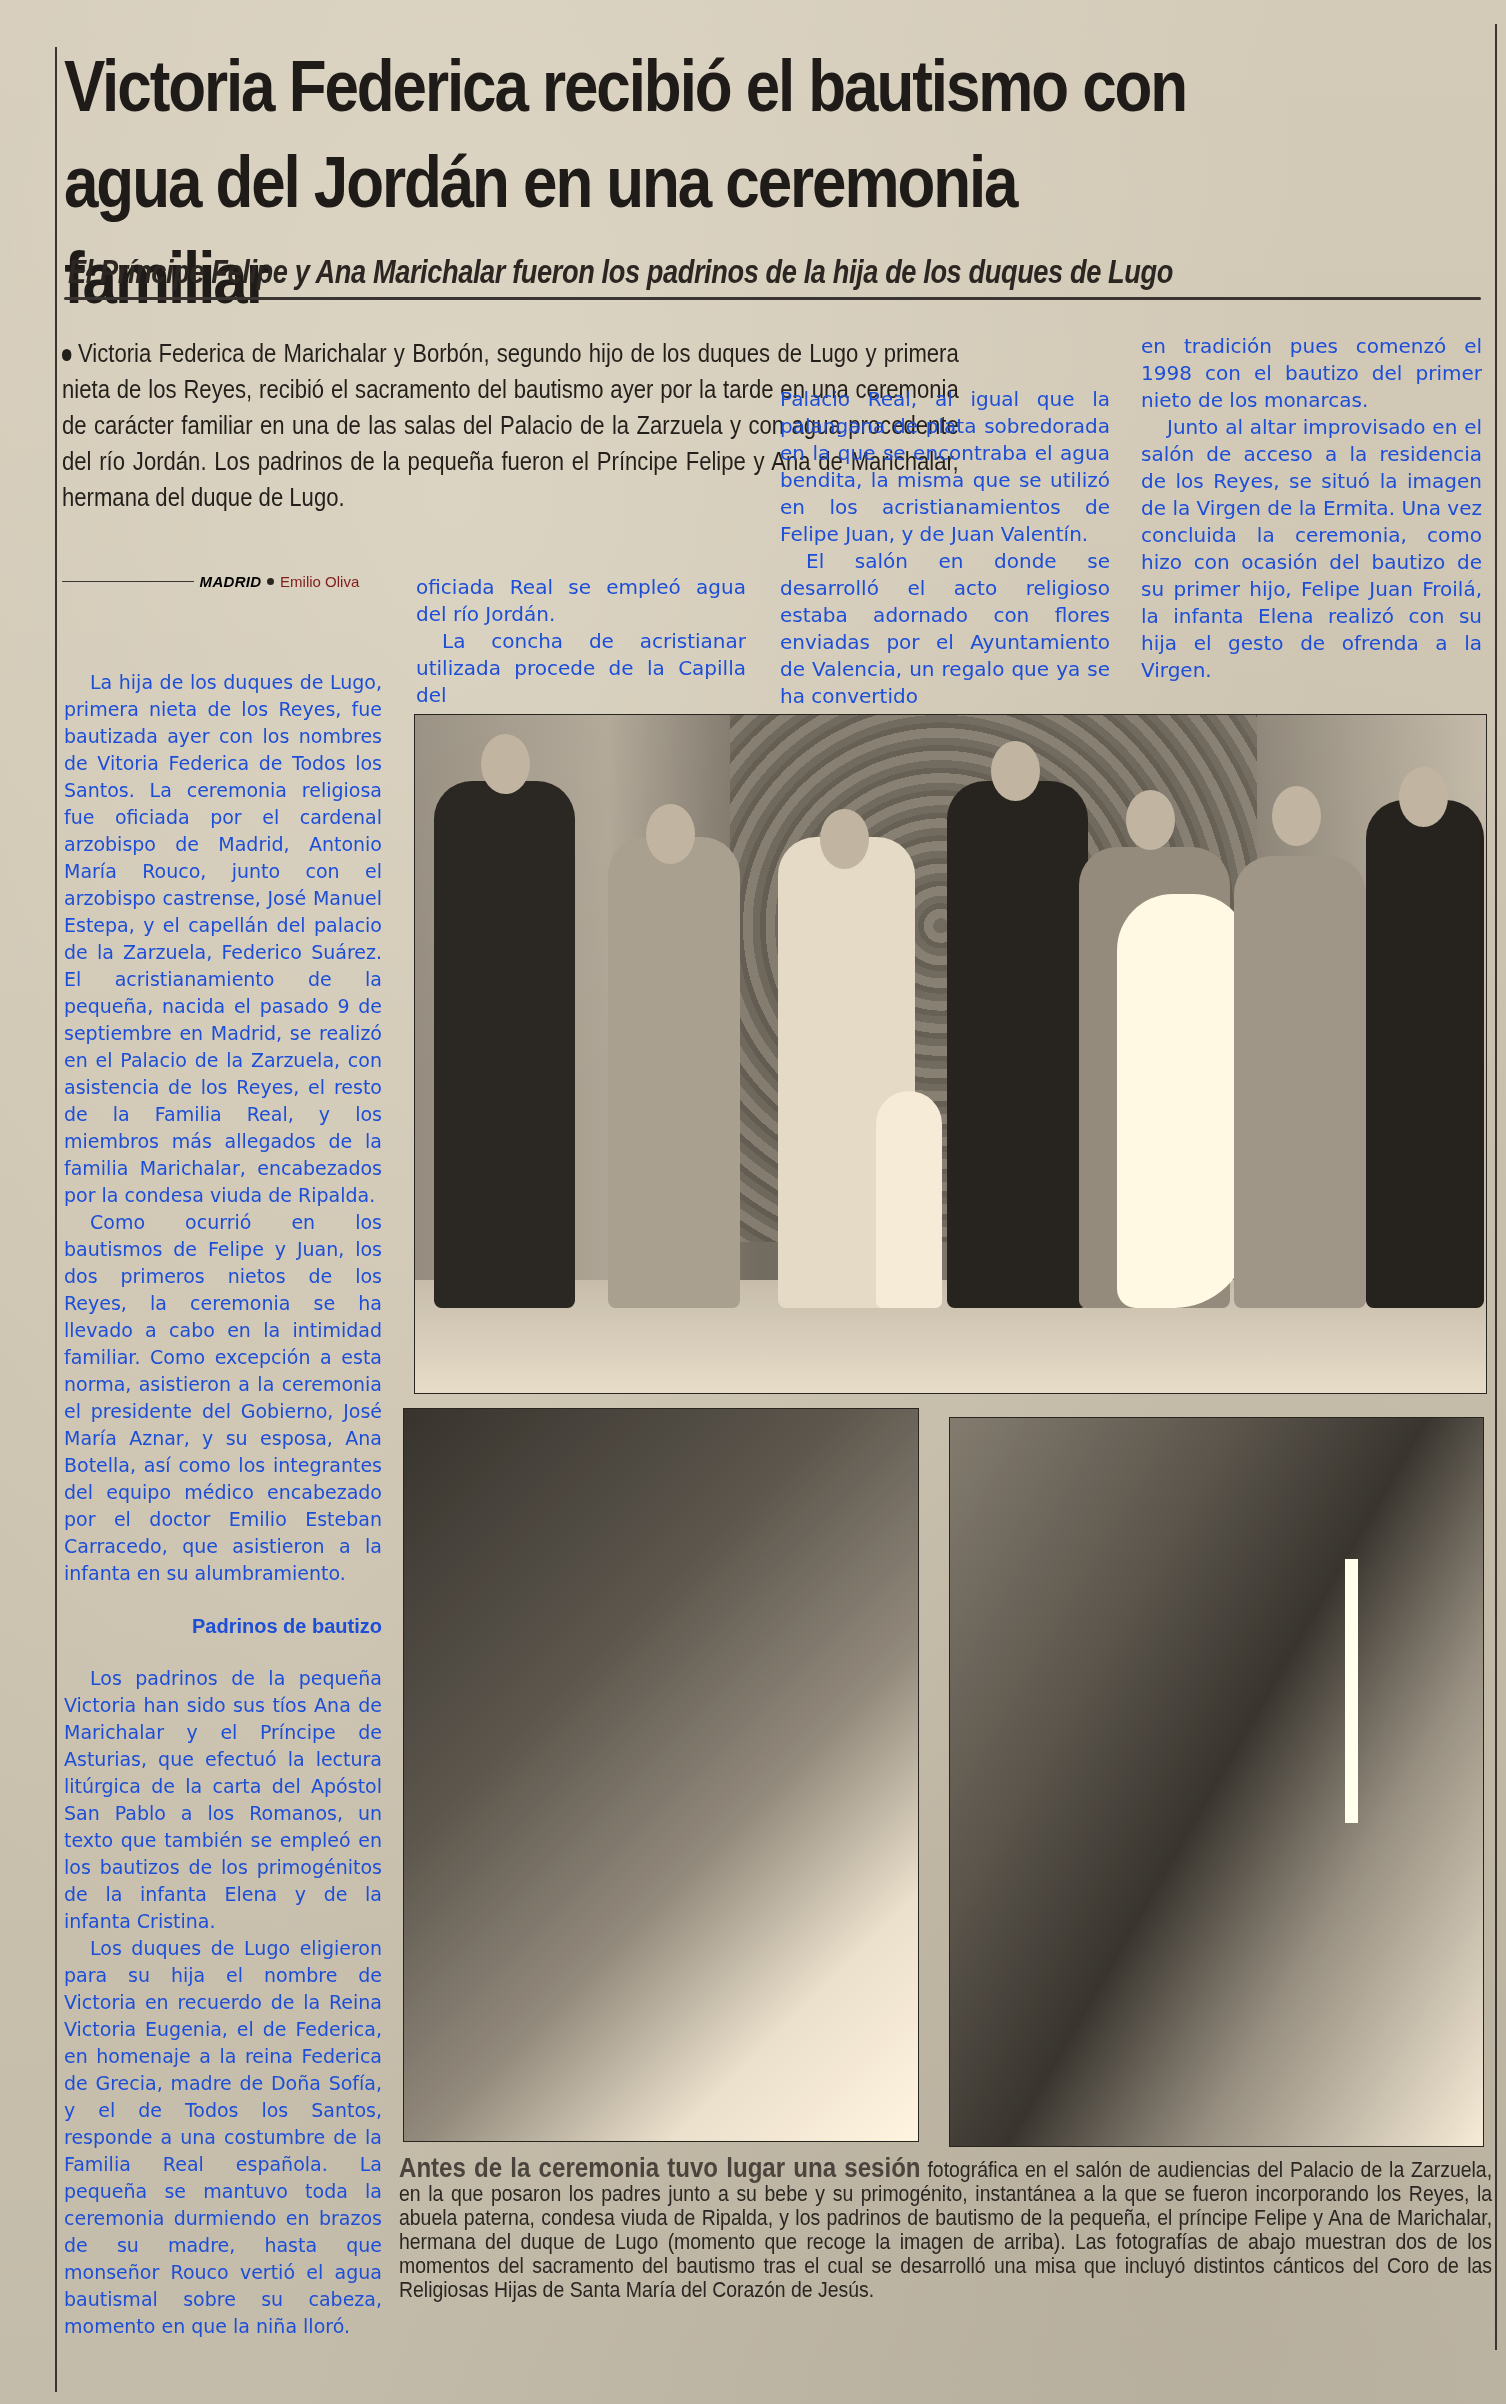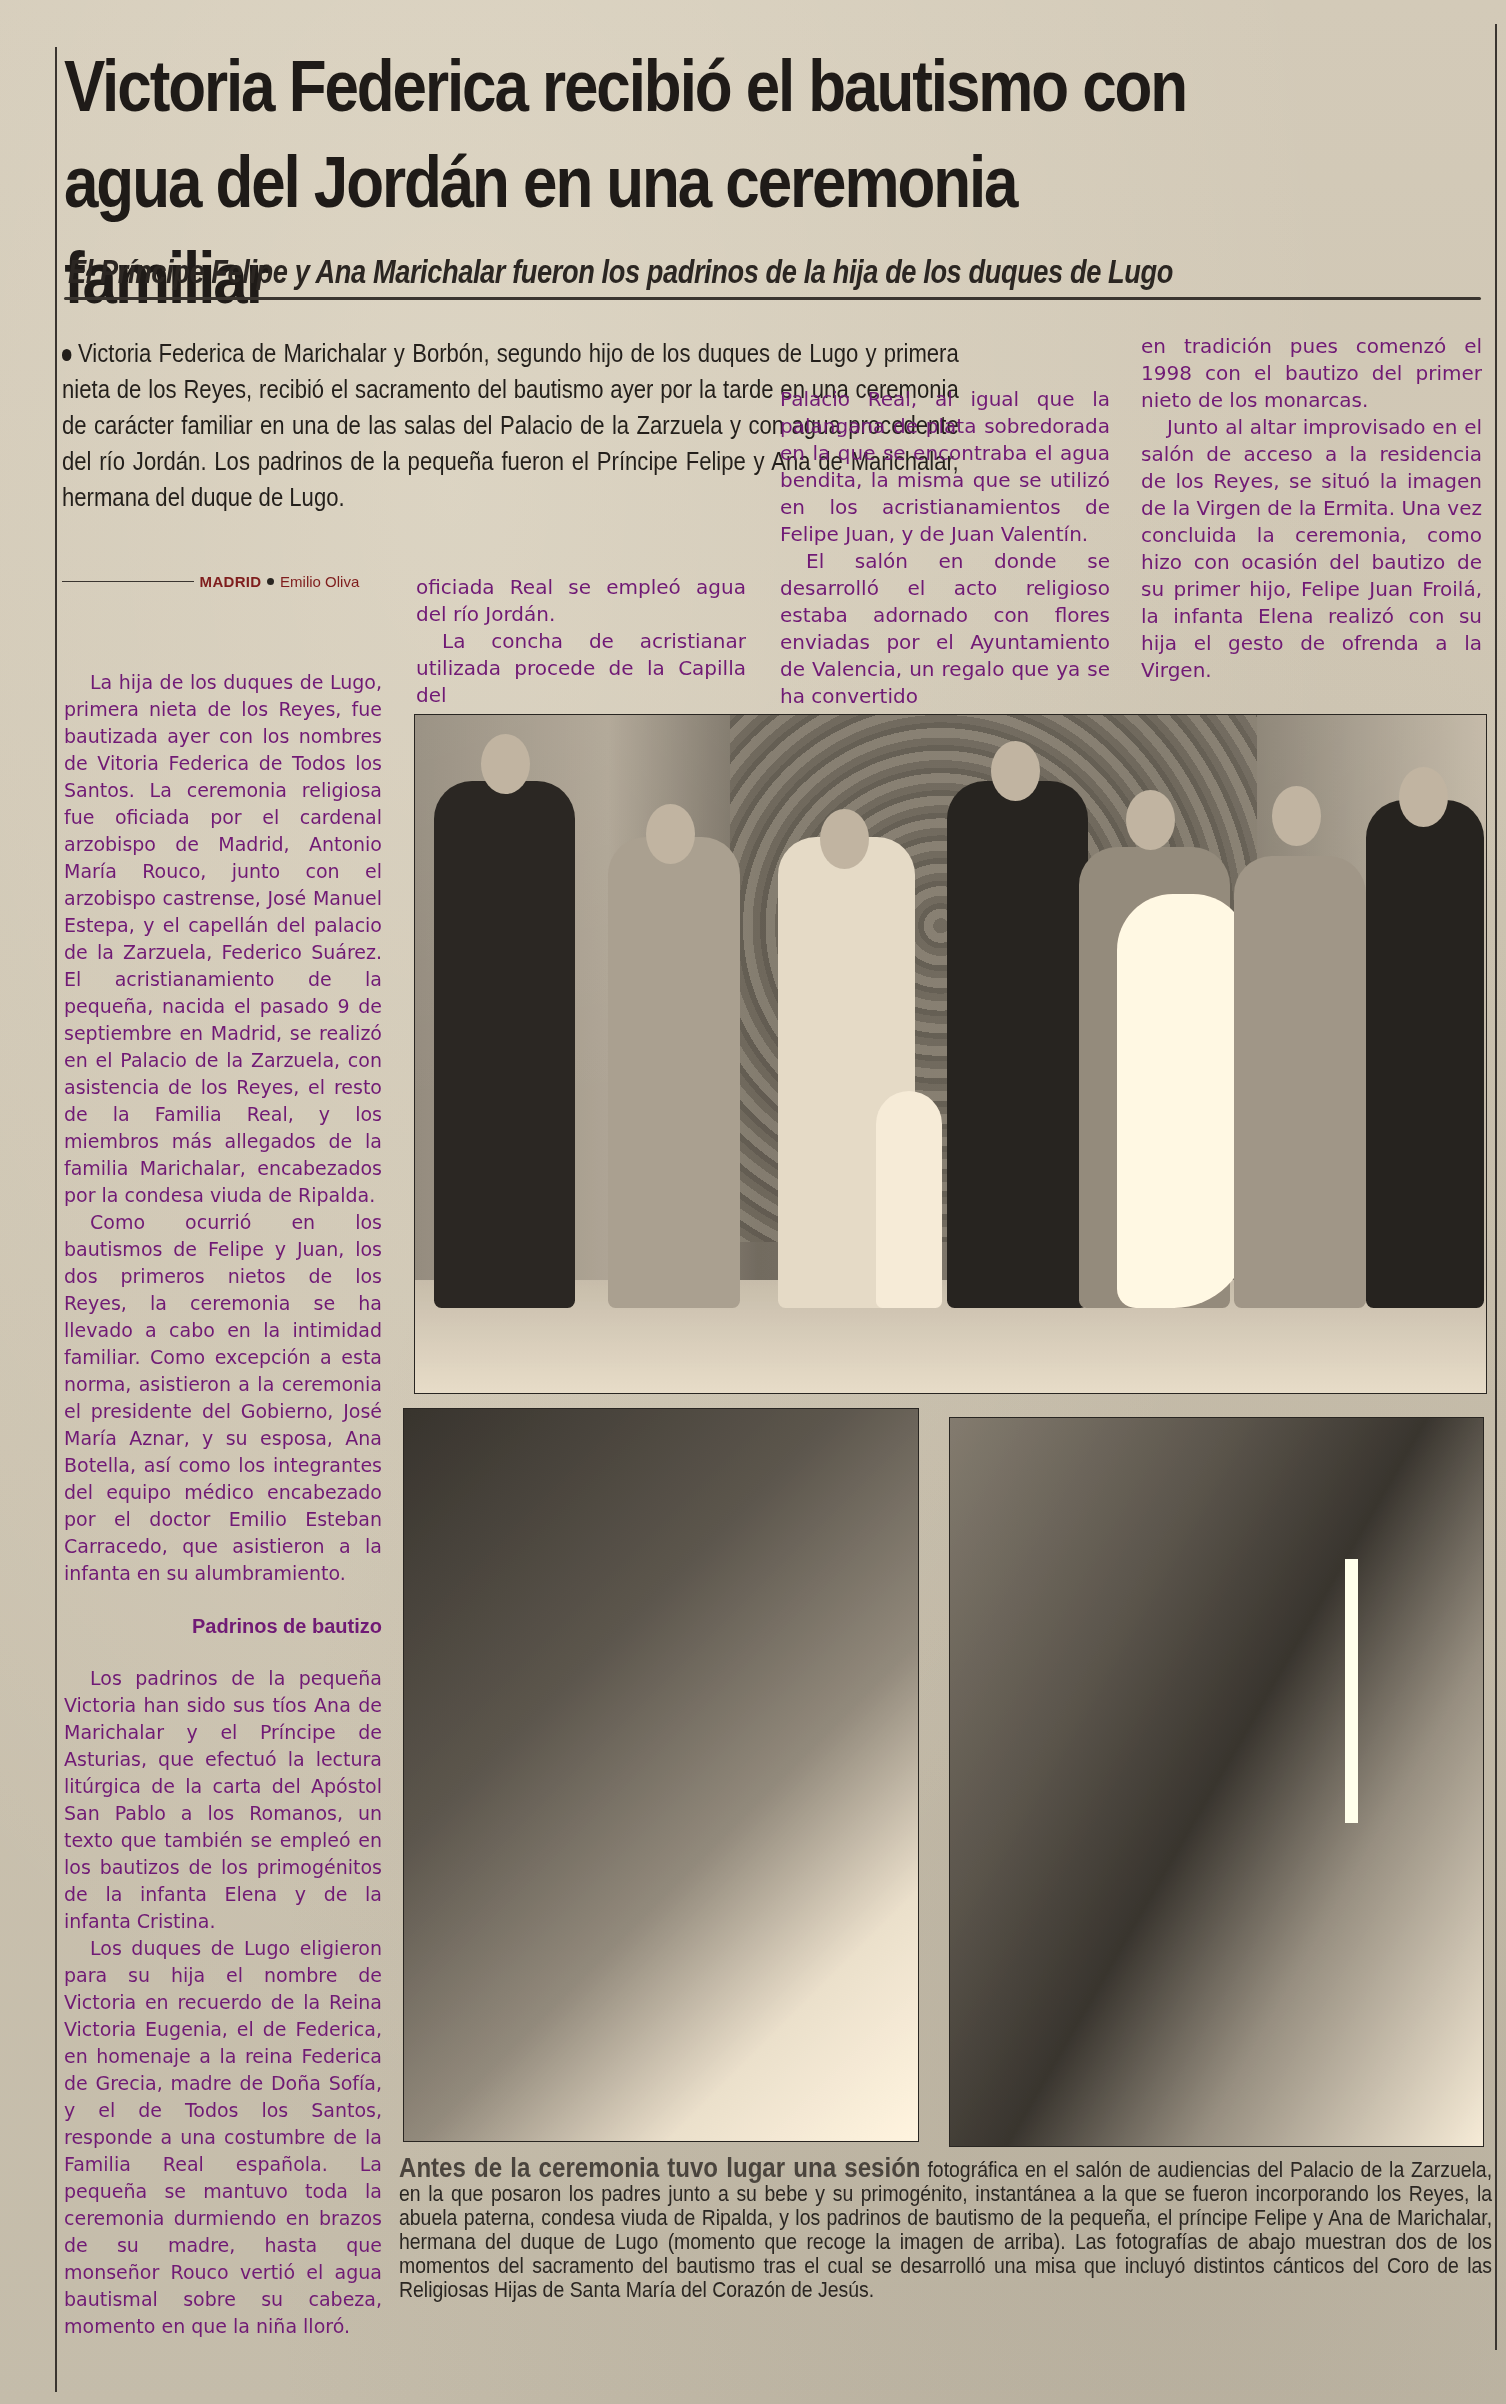--- a/index.html
+++ b/index.html
@@ -36,27 +36,27 @@
 
     .lead {
       position: absolute; left: 62px; top: 335px; width: 1055px;
       font-size: 26px; line-height: 36px; color: #231f1b;
       transform: scaleX(0.85); transform-origin: left top; text-align: justify;
     }
     .lead .bullet { display: inline-block; width: 11.3px; height: 11.3px; border-radius: 50%; background: #231f1b; margin-right: 7.5px; vertical-align: middle; }
 
     .byline { position: absolute; left: 62px; top: 573px; width: 358px; display: flex; align-items: center; gap: 5.6px; font-size: 15px; }
     .byline .line { width: 132px; height: 1.9px; background: #3a3530; }
-    .byline .city { font-weight: 700; color: #7f1d1d; letter-spacing: 0.3px; }
+    .byline .city { font-weight: 700; color: #000000; letter-spacing: 0.3px; font-style: italic; }
     .byline .dot { width: 7.5px; height: 7.5px; border-radius: 50%; background: #2a2622; }
     .byline .author { color: #7f1d1d; }
 
     .col {
       position: absolute; font-family: "DejaVu Sans", sans-serif;
-      font-size: 20px; line-height: 27px; color: #701a75; text-align: justify;
+      font-size: 20px; line-height: 27px; color: #1d4ed8; text-align: justify;
       hyphens: auto;
     }
     .col p { text-indent: 26px; }
     .col p.noindent { text-indent: 0; }
     .col1 { left: 64px; top: 621px; width: 318px; font-size: 19px; line-height: 27px; margin-top: 48px; }
     .col1 h3 { font-family: Liberation Sans, sans-serif; font-weight: 700; font-size: 20px; text-align: right; margin: 26px 0 24.5px 0; }
     .col2 { left: 416px; top: 574px; width: 330px; }
     .col3 { left: 780px; top: 386px; width: 330px; }
     .col4 { left: 1141px; top: 333px; width: 341px; }
 

